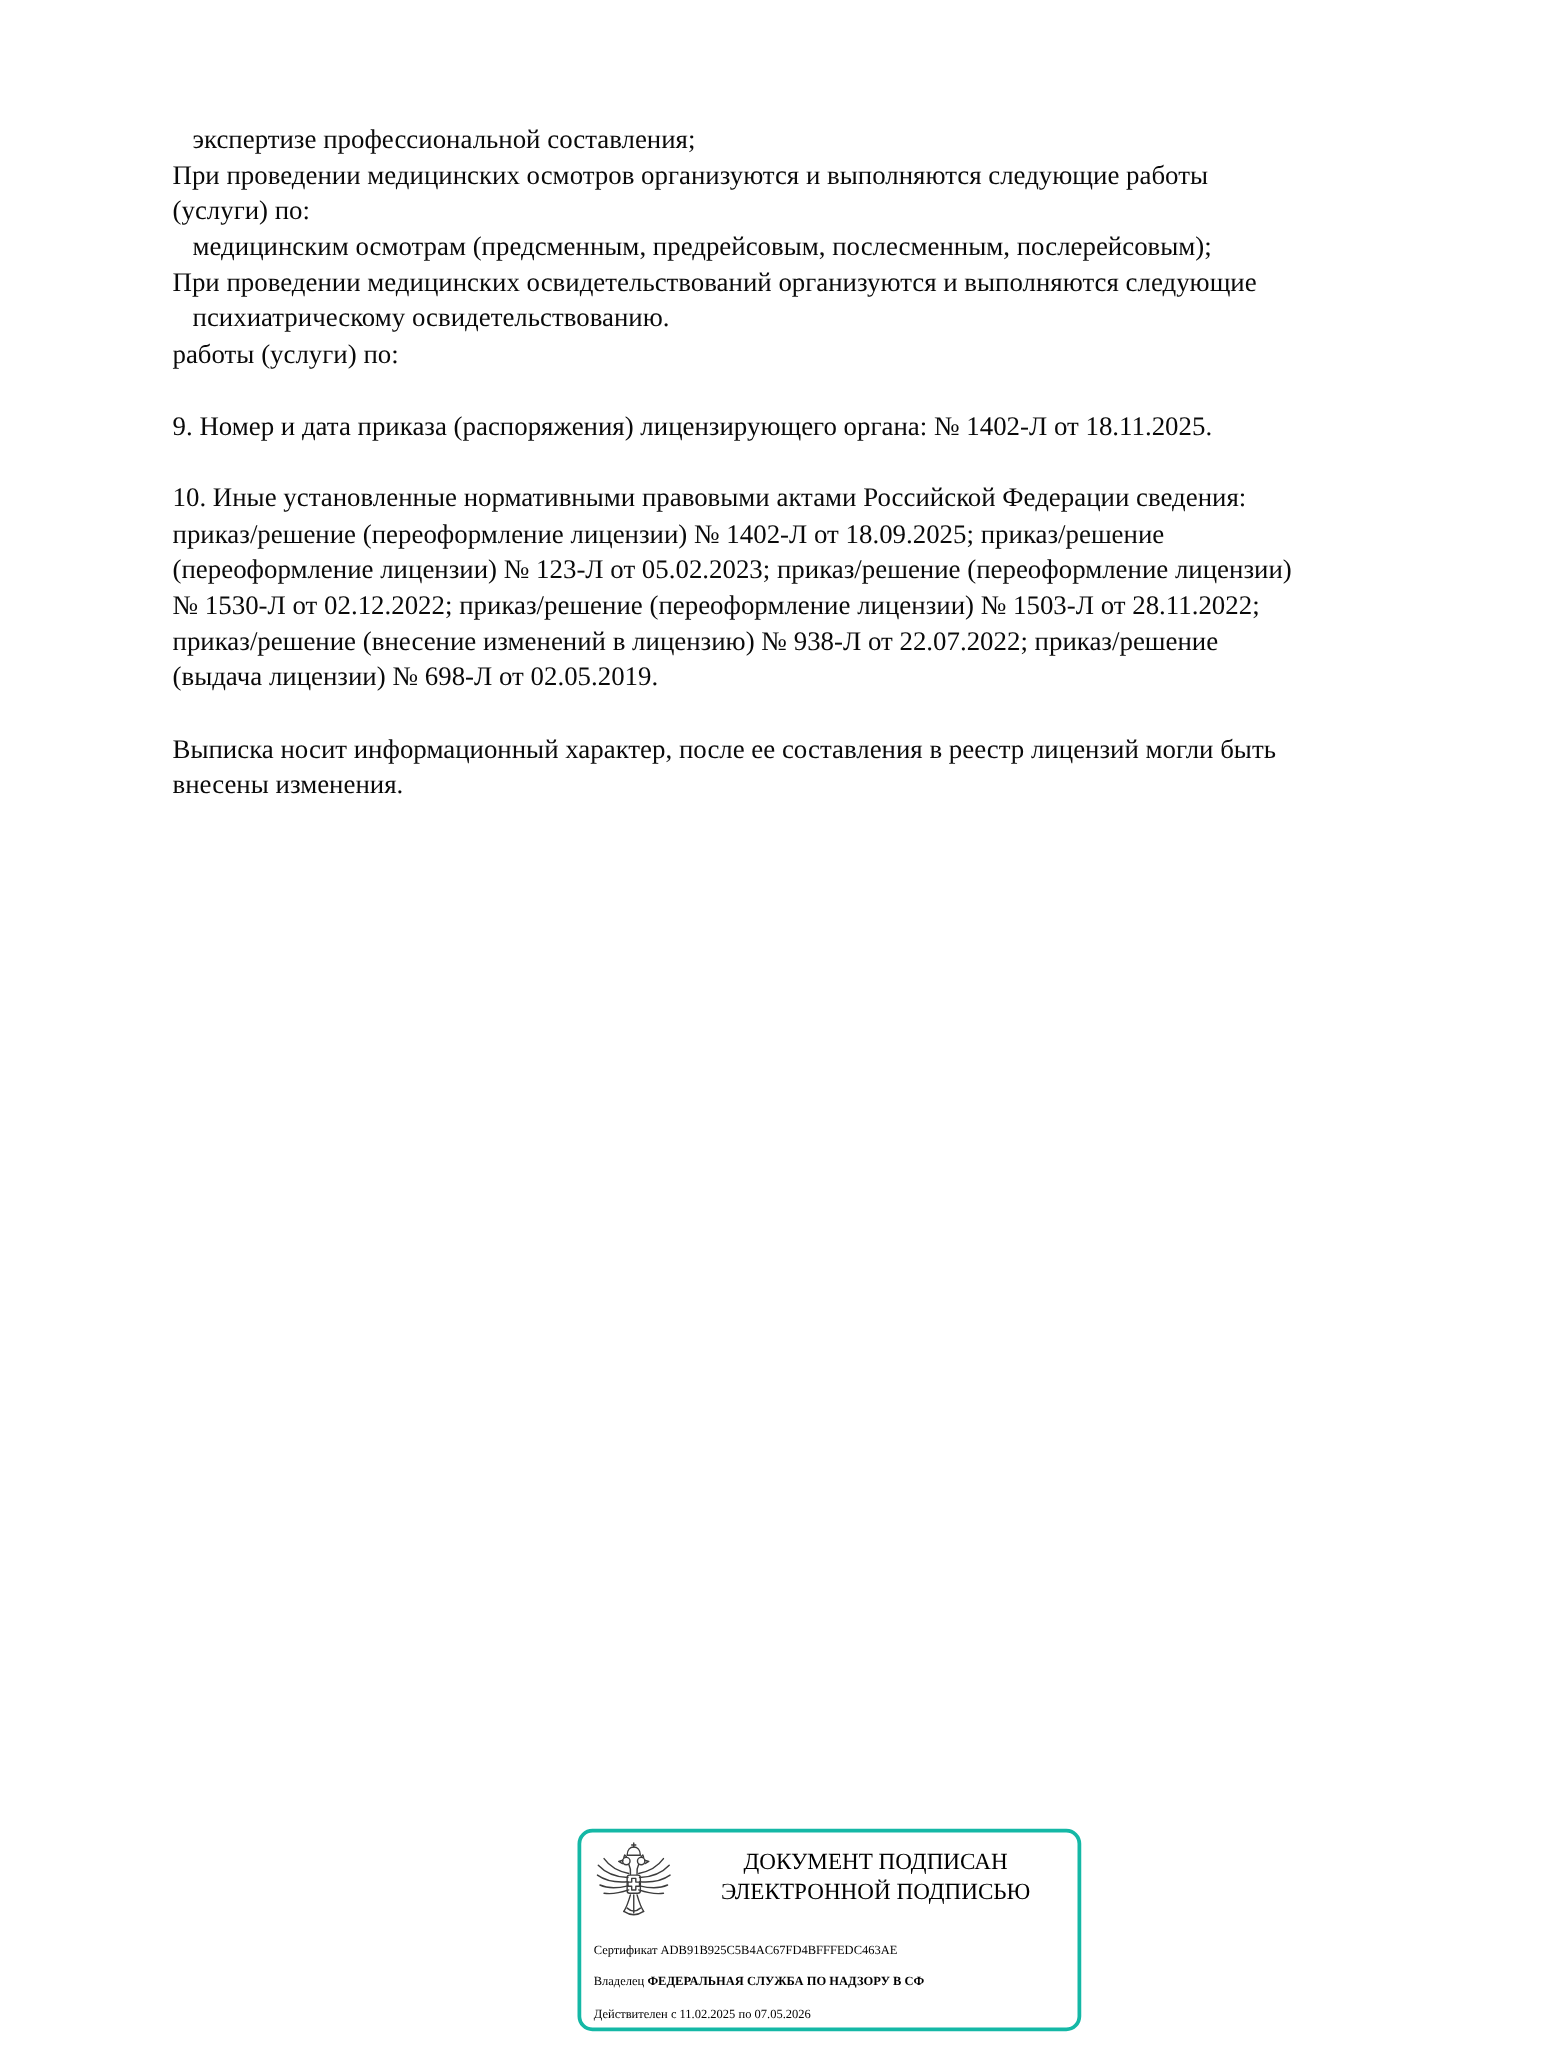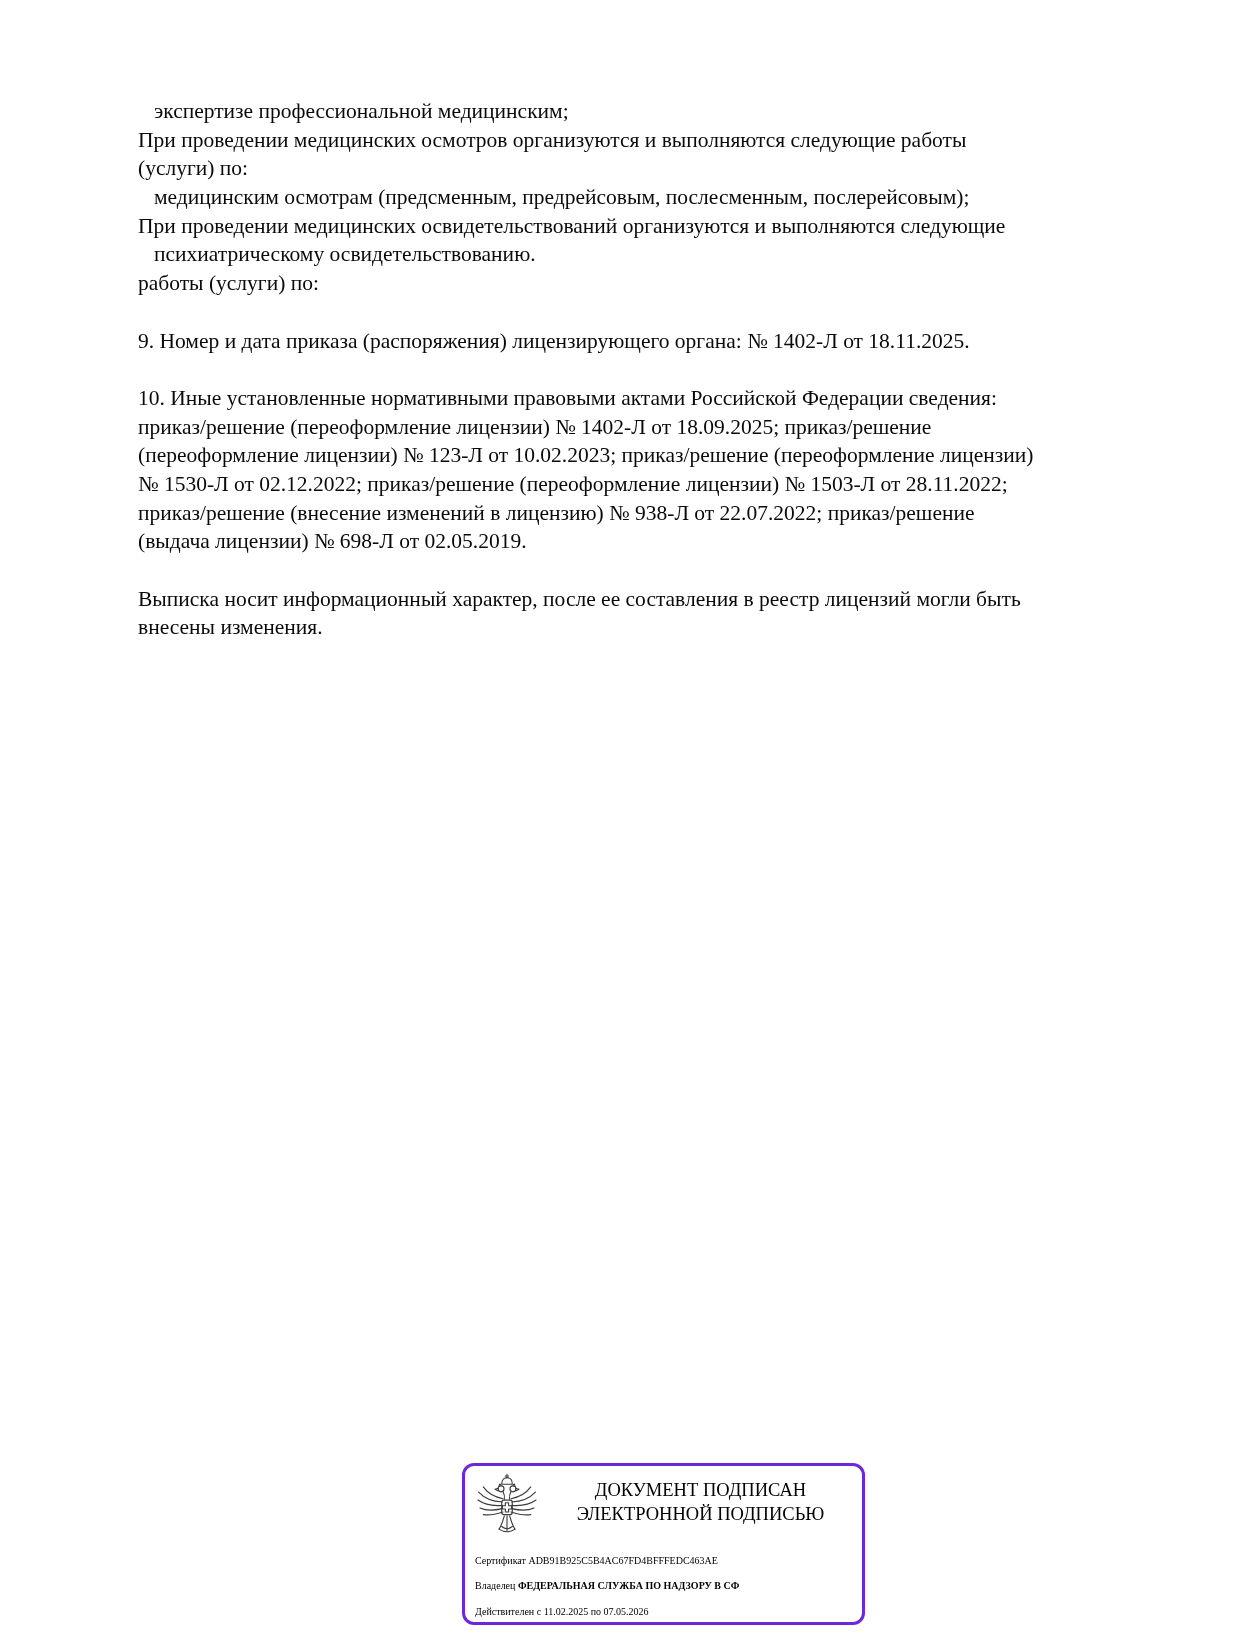--- a/index.html
+++ b/index.html
@@ -29,21 +29,21 @@
   .line.indent { padding-left: 16px; }
 
   
   .stamp {
     position: absolute;
     left: 462px;
     top: 1463px;
     width: 403px;
     height: 162px;
     box-sizing: border-box;
-    border: 3px solid #6d28d9;
+    border: 3px solid #14b8a6;
     border-radius: 12px;
     background: #ffffff;
     overflow: hidden;
   }
   .emblem {
     position: absolute;
     left: 9px;
     top: 6px;
     width: 66px;
     height: 72px;
@@ -76,37 +76,37 @@
     white-space: nowrap;
   }
   .stamp-details b { font-weight: bold; }
 </style>
 </head>
 <body>
 
 <div class="doc-text">
 
   <div class="para">
-    <div class="line indent">экспертизе профессиональной медицинским;</div>
+    <div class="line indent">экспертизе профессиональной составления;</div>
     <div class="line">При проведении медицинских осмотров организуются и выполняются следующие работы</div>
     <div class="line">(услуги) по:</div>
     <div class="line indent">медицинским осмотрам (предсменным, предрейсовым, послесменным, послерейсовым);</div>
     <div class="line">При проведении медицинских освидетельствований организуются и выполняются следующие</div>
     <div class="line indent">психиатрическому освидетельствованию.</div>
     <div class="line">работы (услуги) по:</div>
   </div>
 
   <div class="para">
     <div class="line">9. Номер и дата приказа (распоряжения) лицензирующего органа: № 1402-Л от 18.11.2025.</div>
   </div>
 
   <div class="para">
     <div class="line">10. Иные установленные нормативными правовыми актами Российской Федерации сведения:</div>
     <div class="line">приказ/решение (переоформление лицензии) № 1402-Л от 18.09.2025; приказ/решение</div>
-    <div class="line">(переоформление лицензии) № 123-Л от 10.02.2023; приказ/решение (переоформление лицензии)</div>
+    <div class="line">(переоформление лицензии) № 123-Л от 05.02.2023; приказ/решение (переоформление лицензии)</div>
     <div class="line">№ 1530-Л от 02.12.2022; приказ/решение (переоформление лицензии) № 1503-Л от 28.11.2022;</div>
     <div class="line">приказ/решение (внесение изменений в лицензию) № 938-Л от 22.07.2022; приказ/решение</div>
     <div class="line">(выдача лицензии) № 698-Л от 02.05.2019.</div>
   </div>
 
   <div class="para">
     <div class="line">Выписка носит информационный характер, после ее составления в реестр лицензий могли быть</div>
     <div class="line">внесены изменения.</div>
   </div>
 

